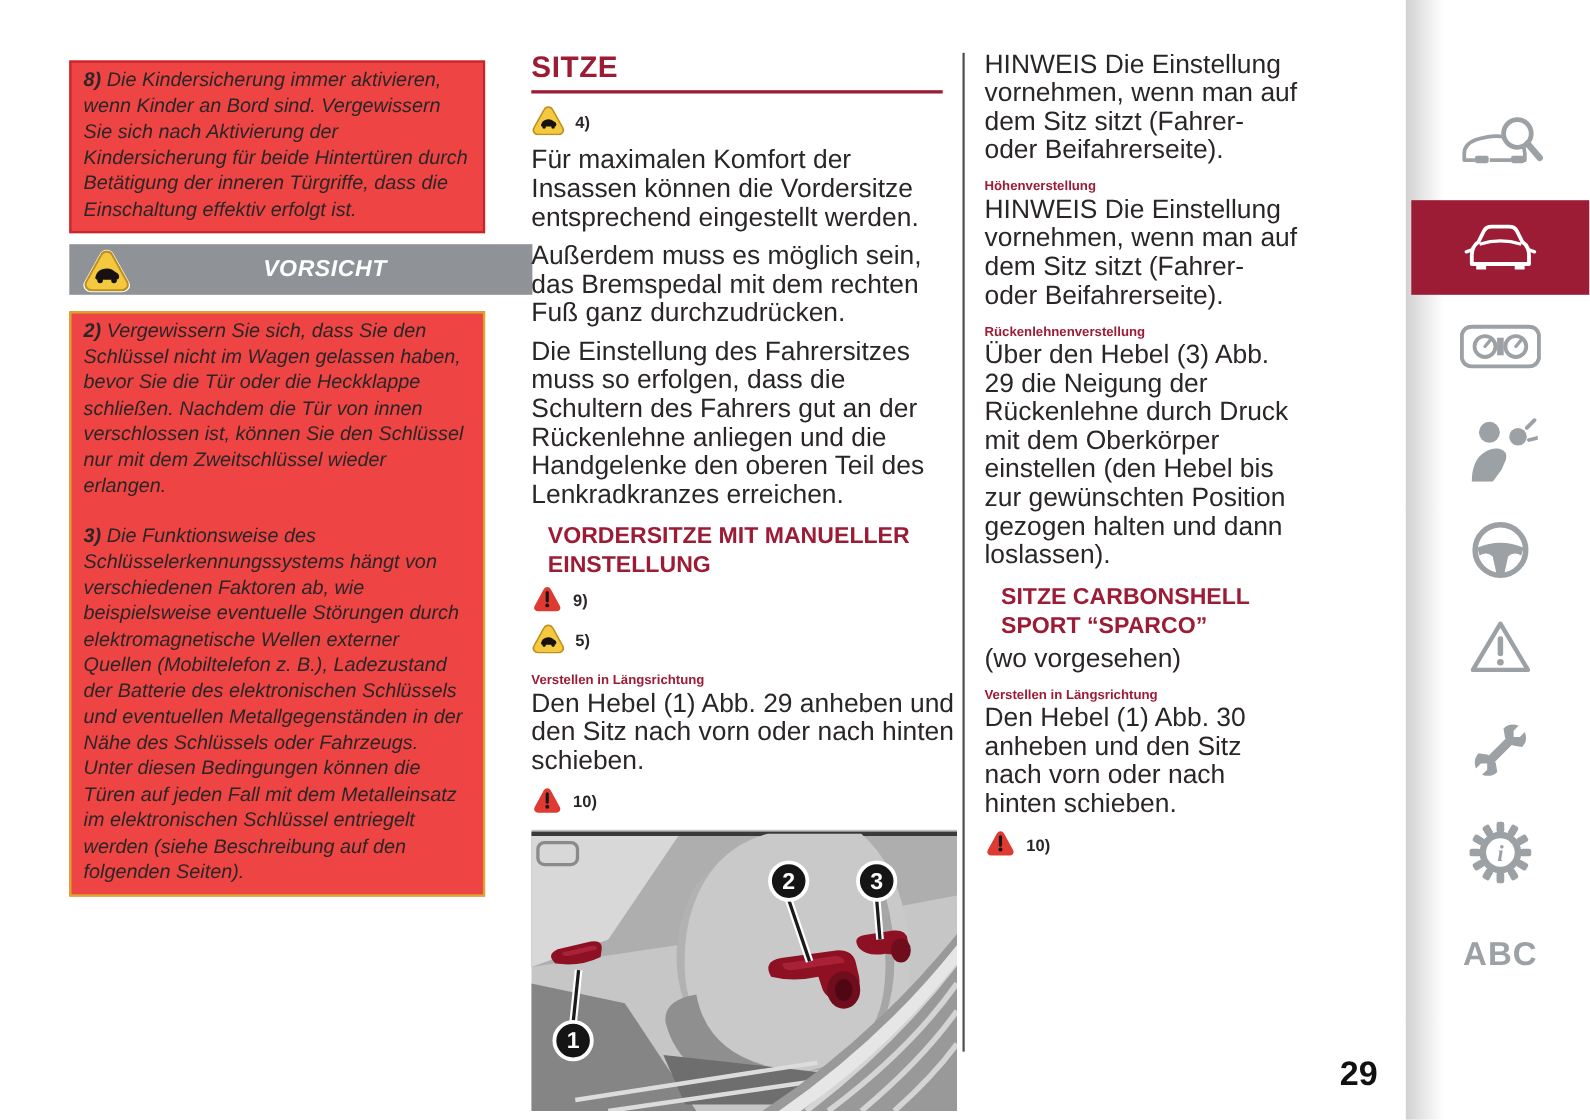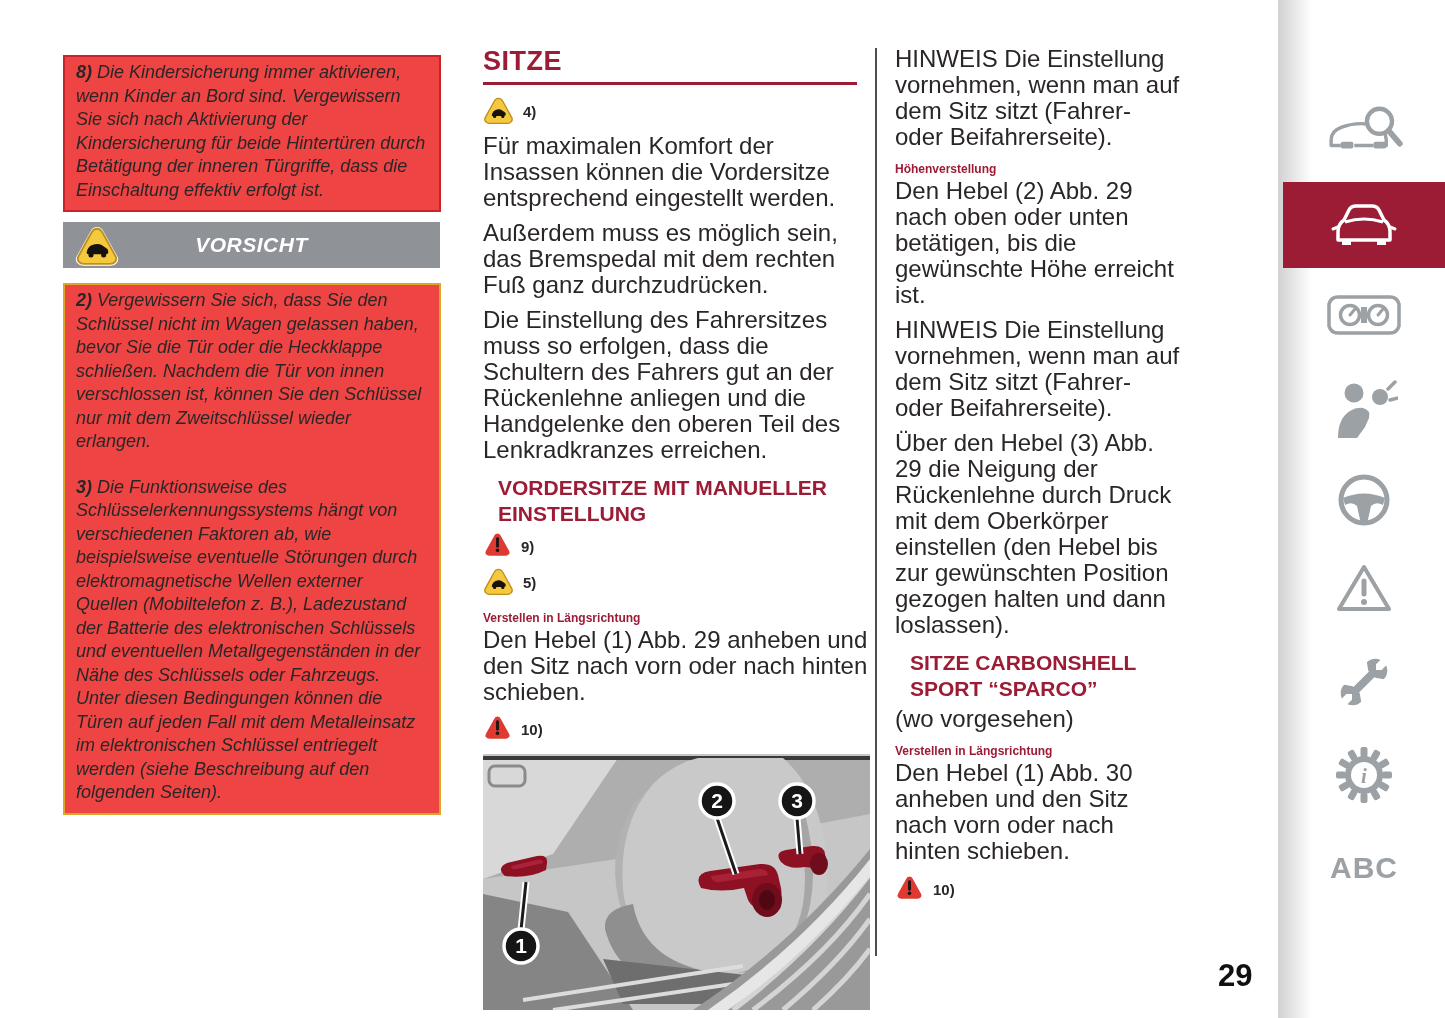--- a/index.html
+++ b/index.html
@@ -9,21 +9,21 @@
     font-family:"Liberation Sans","DejaVu Sans",sans-serif;
   }
   
   .note-box{position:absolute;left:63px;width:352px;padding:4px 11px;
     font-style:italic;font-size:18px;line-height:23.5px;color:#2A2627;background:#ef4444;}
   .note-box b{font-style:italic;margin-right:5px;}
   #box1{top:55px;border:2.5px solid #C8242B;}
   #box2{top:283px;border:2.5px solid #DCA62B;}
   .note{margin:0 0 4px 0;}
   .caution-band{position:absolute;left:63px;top:222px;width:377px;height:46px;
-    background:#8F9397;display:flex;align-items:center;justify-content:center;}
+    background:#8F9397;display:flex;align-items:center;justify-content:center;padding-left:44px;}
   .caution-band .band-label{color:#fff;font-weight:800;font-style:italic;
     font-size:21px;letter-spacing:.5px;}
   .caution-band .band-icon{position:absolute;left:10px;top:1px;}
   
   .mid-col{position:absolute;left:483px;top:46px;width:387px;}
   .page-title{color:#9C1B35;font-size:27px;font-weight:800;letter-spacing:.5px;margin:0;}
   .title-rule{height:2.5px;background:#9C1B35;width:374px;margin-top:5px;}
   .iconrow{display:flex;align-items:center;gap:9px;margin:11px 0 5px 0;height:32px;}
   .iconrow .ref{font-weight:700;font-size:15px;}
   .para{font-size:24px;line-height:26px;margin:0 0 9px 0;}
@@ -181,22 +181,22 @@
       <span class="fig-code">04066S0001EM</span>
     </div>
   </div>
 </div>
 
 <div class="col-divider"></div>
 
 <div class="right-col">
   <p class="para">HINWEIS Die Einstellung vornehmen, wenn man auf dem Sitz sitzt (Fahrer- oder Beifahrerseite).</p>
   <h3 class="subhead">Höhenverstellung</h3>
-  <p class="para">Den Hebel (2) Abb. 29 nach oben oder unten betätigen, bis die gewünschte Höhe erreicht ist.</p>
   <p class="para">HINWEIS Die Einstellung vornehmen, wenn man auf dem Sitz sitzt (Fahrer- oder Beifahrerseite).</p>
+  <h3 class="subhead">Rückenlehnenverstellung</h3>
   <p class="para">Über den Hebel (3) Abb. 29 die Neigung der Rückenlehne durch Druck mit dem Oberkörper einstellen (den Hebel bis zur gewünschten Position gezogen halten und dann loslassen).</p>
   <h2 class="caps-head">SITZE CARBONSHELL SPORT “SPARCO”</h2>
   <p class="para">(wo vorgesehen)</p>
   <h3 class="subhead">Verstellen in Längsrichtung</h3>
   <p class="para">Den Hebel (1) Abb. 30 anheben und den Sitz nach vorn oder nach hinten schieben.</p>
   <div class="iconrow" style="margin:4px 0 0 0;">
     <span>
       <svg width="29" height="27" viewBox="0 0 32 30">
         <path d="M16 2.2 q2.8 0 4.2 2.7 l9.2 16.8 q1.5 2.7 -.2 4.7 q-1.4 1.8 -4 1.8 h-18.4 q-2.6 0 -4 -1.8 q-1.7 -2 -.2 -4.7 l9.2 -16.8 q1.4 -2.7 4.2 -2.7 z" fill="#DE3A32" stroke="#ffffff" stroke-width="1.4"></path>
         <path d="M16 8.5 v8.5" stroke="#1d1416" stroke-width="3.2" stroke-linecap="round" fill="none"></path>

